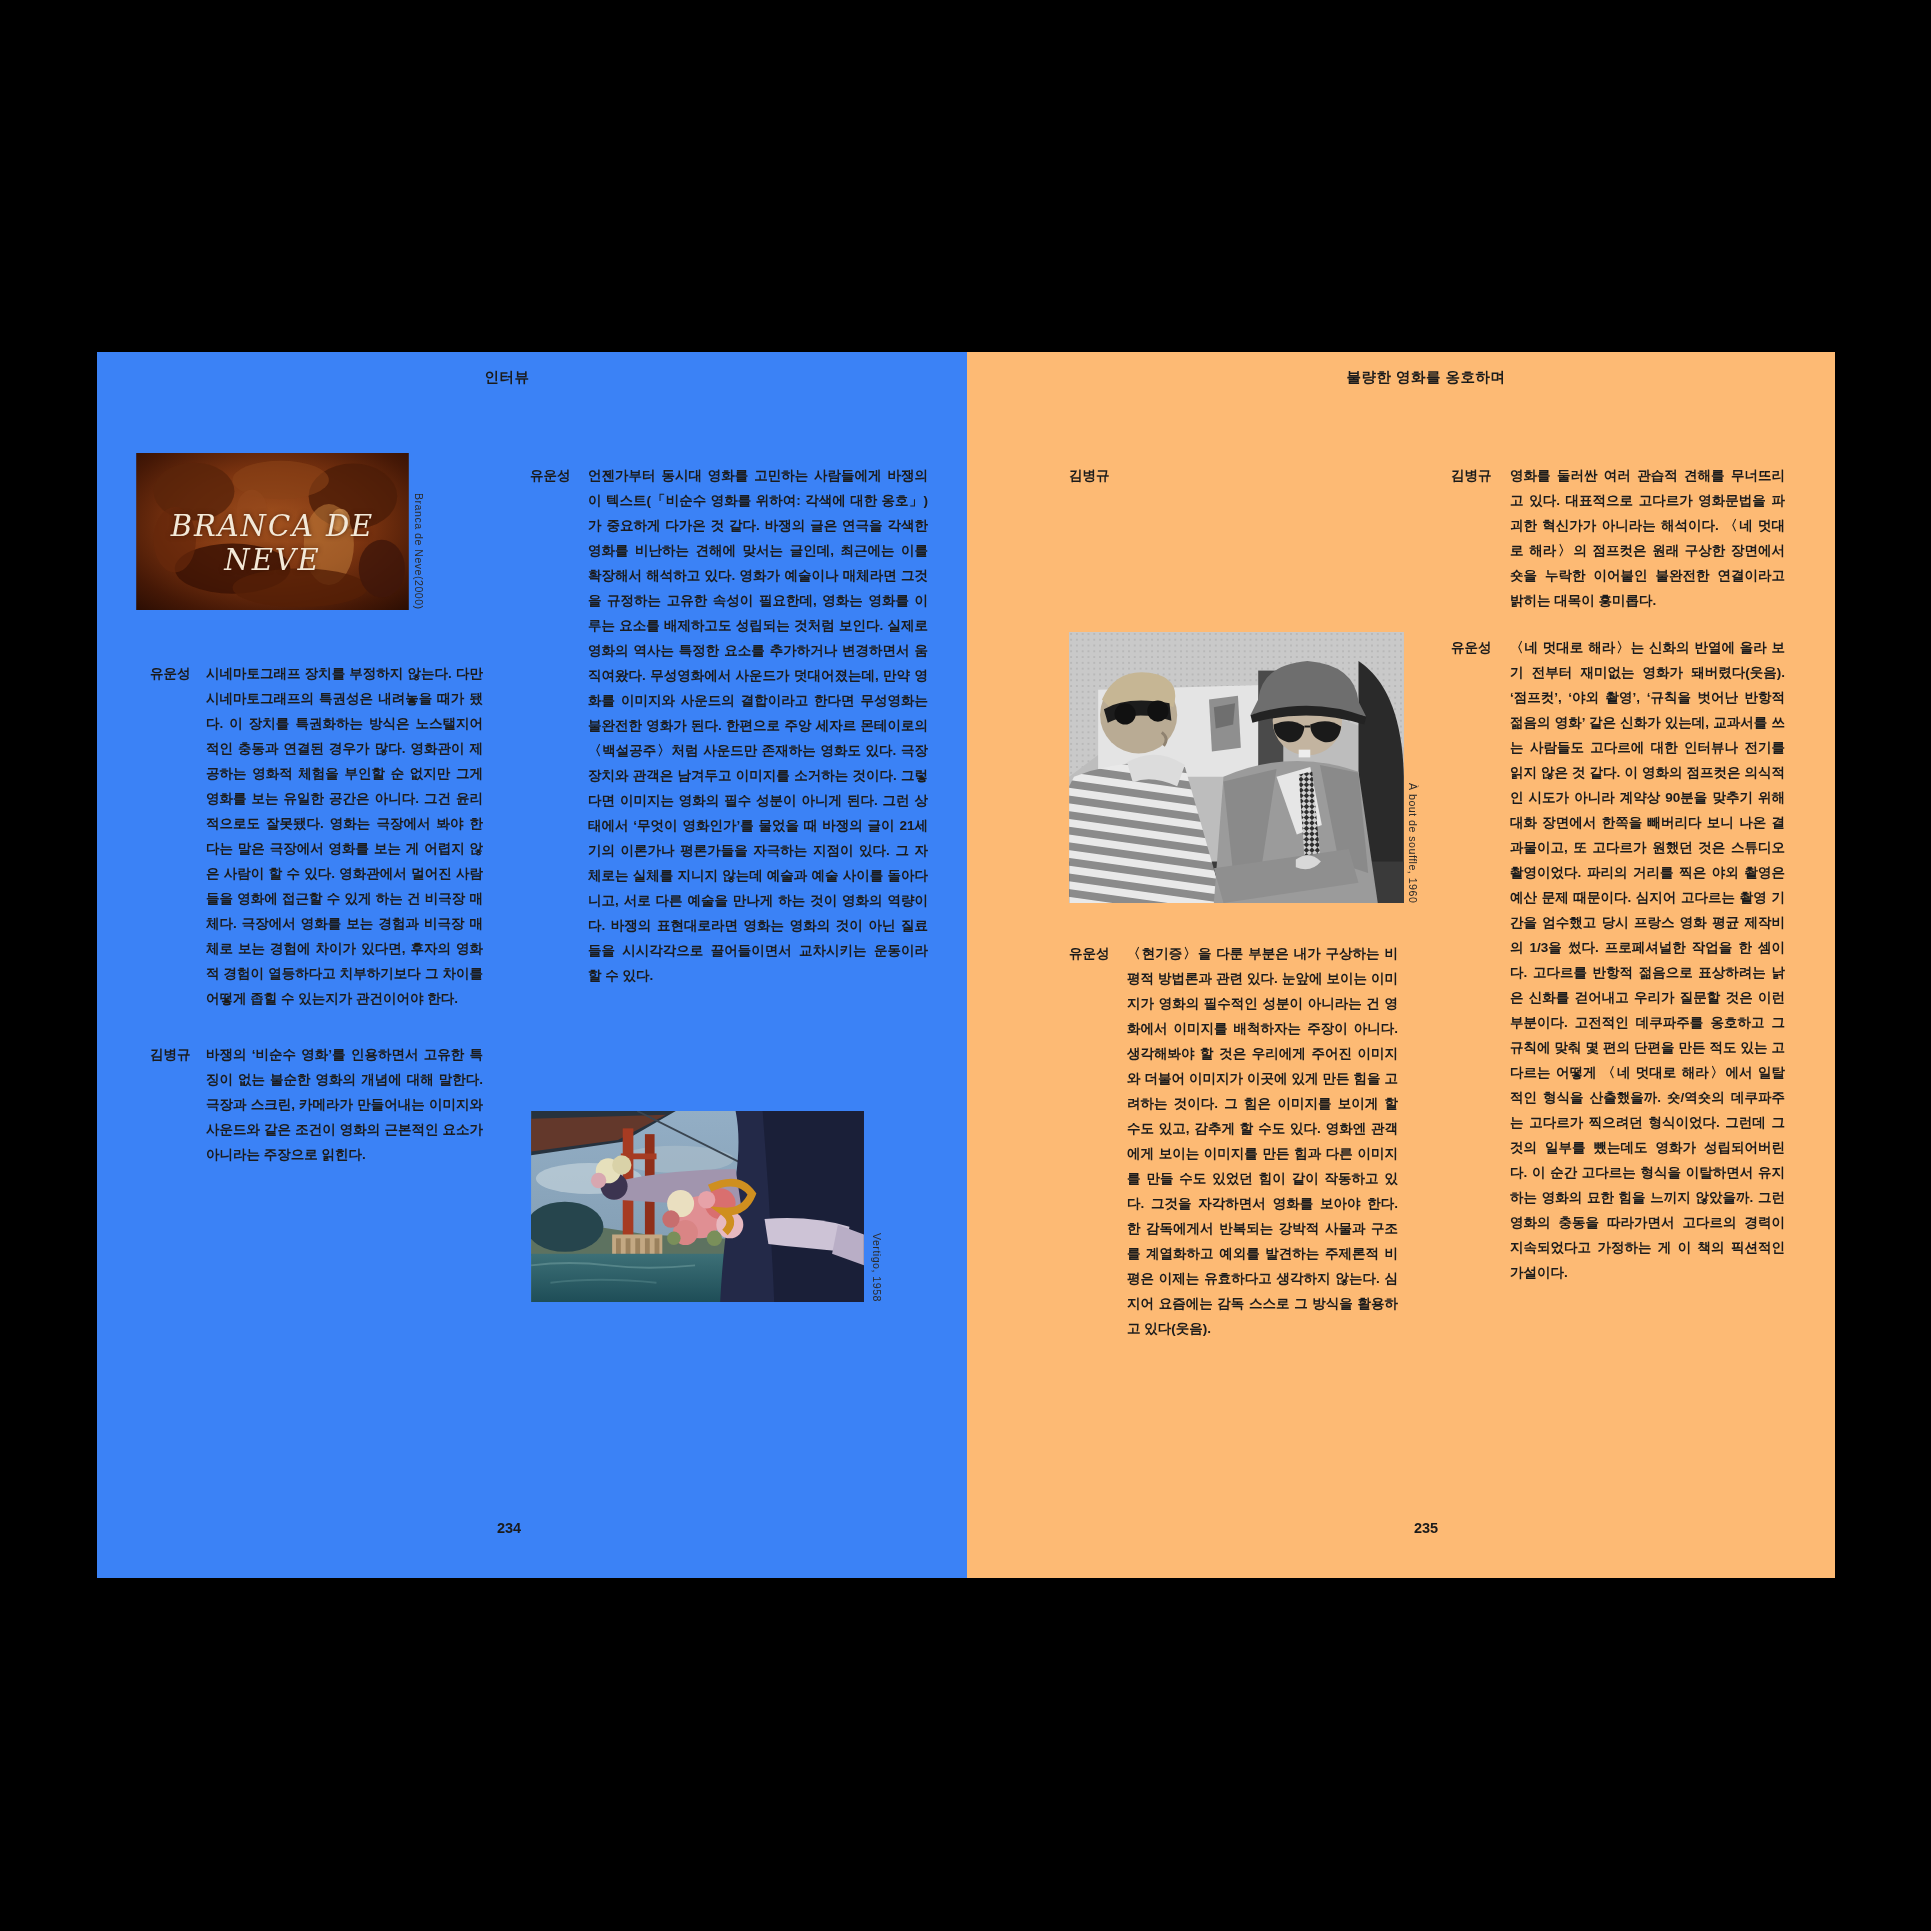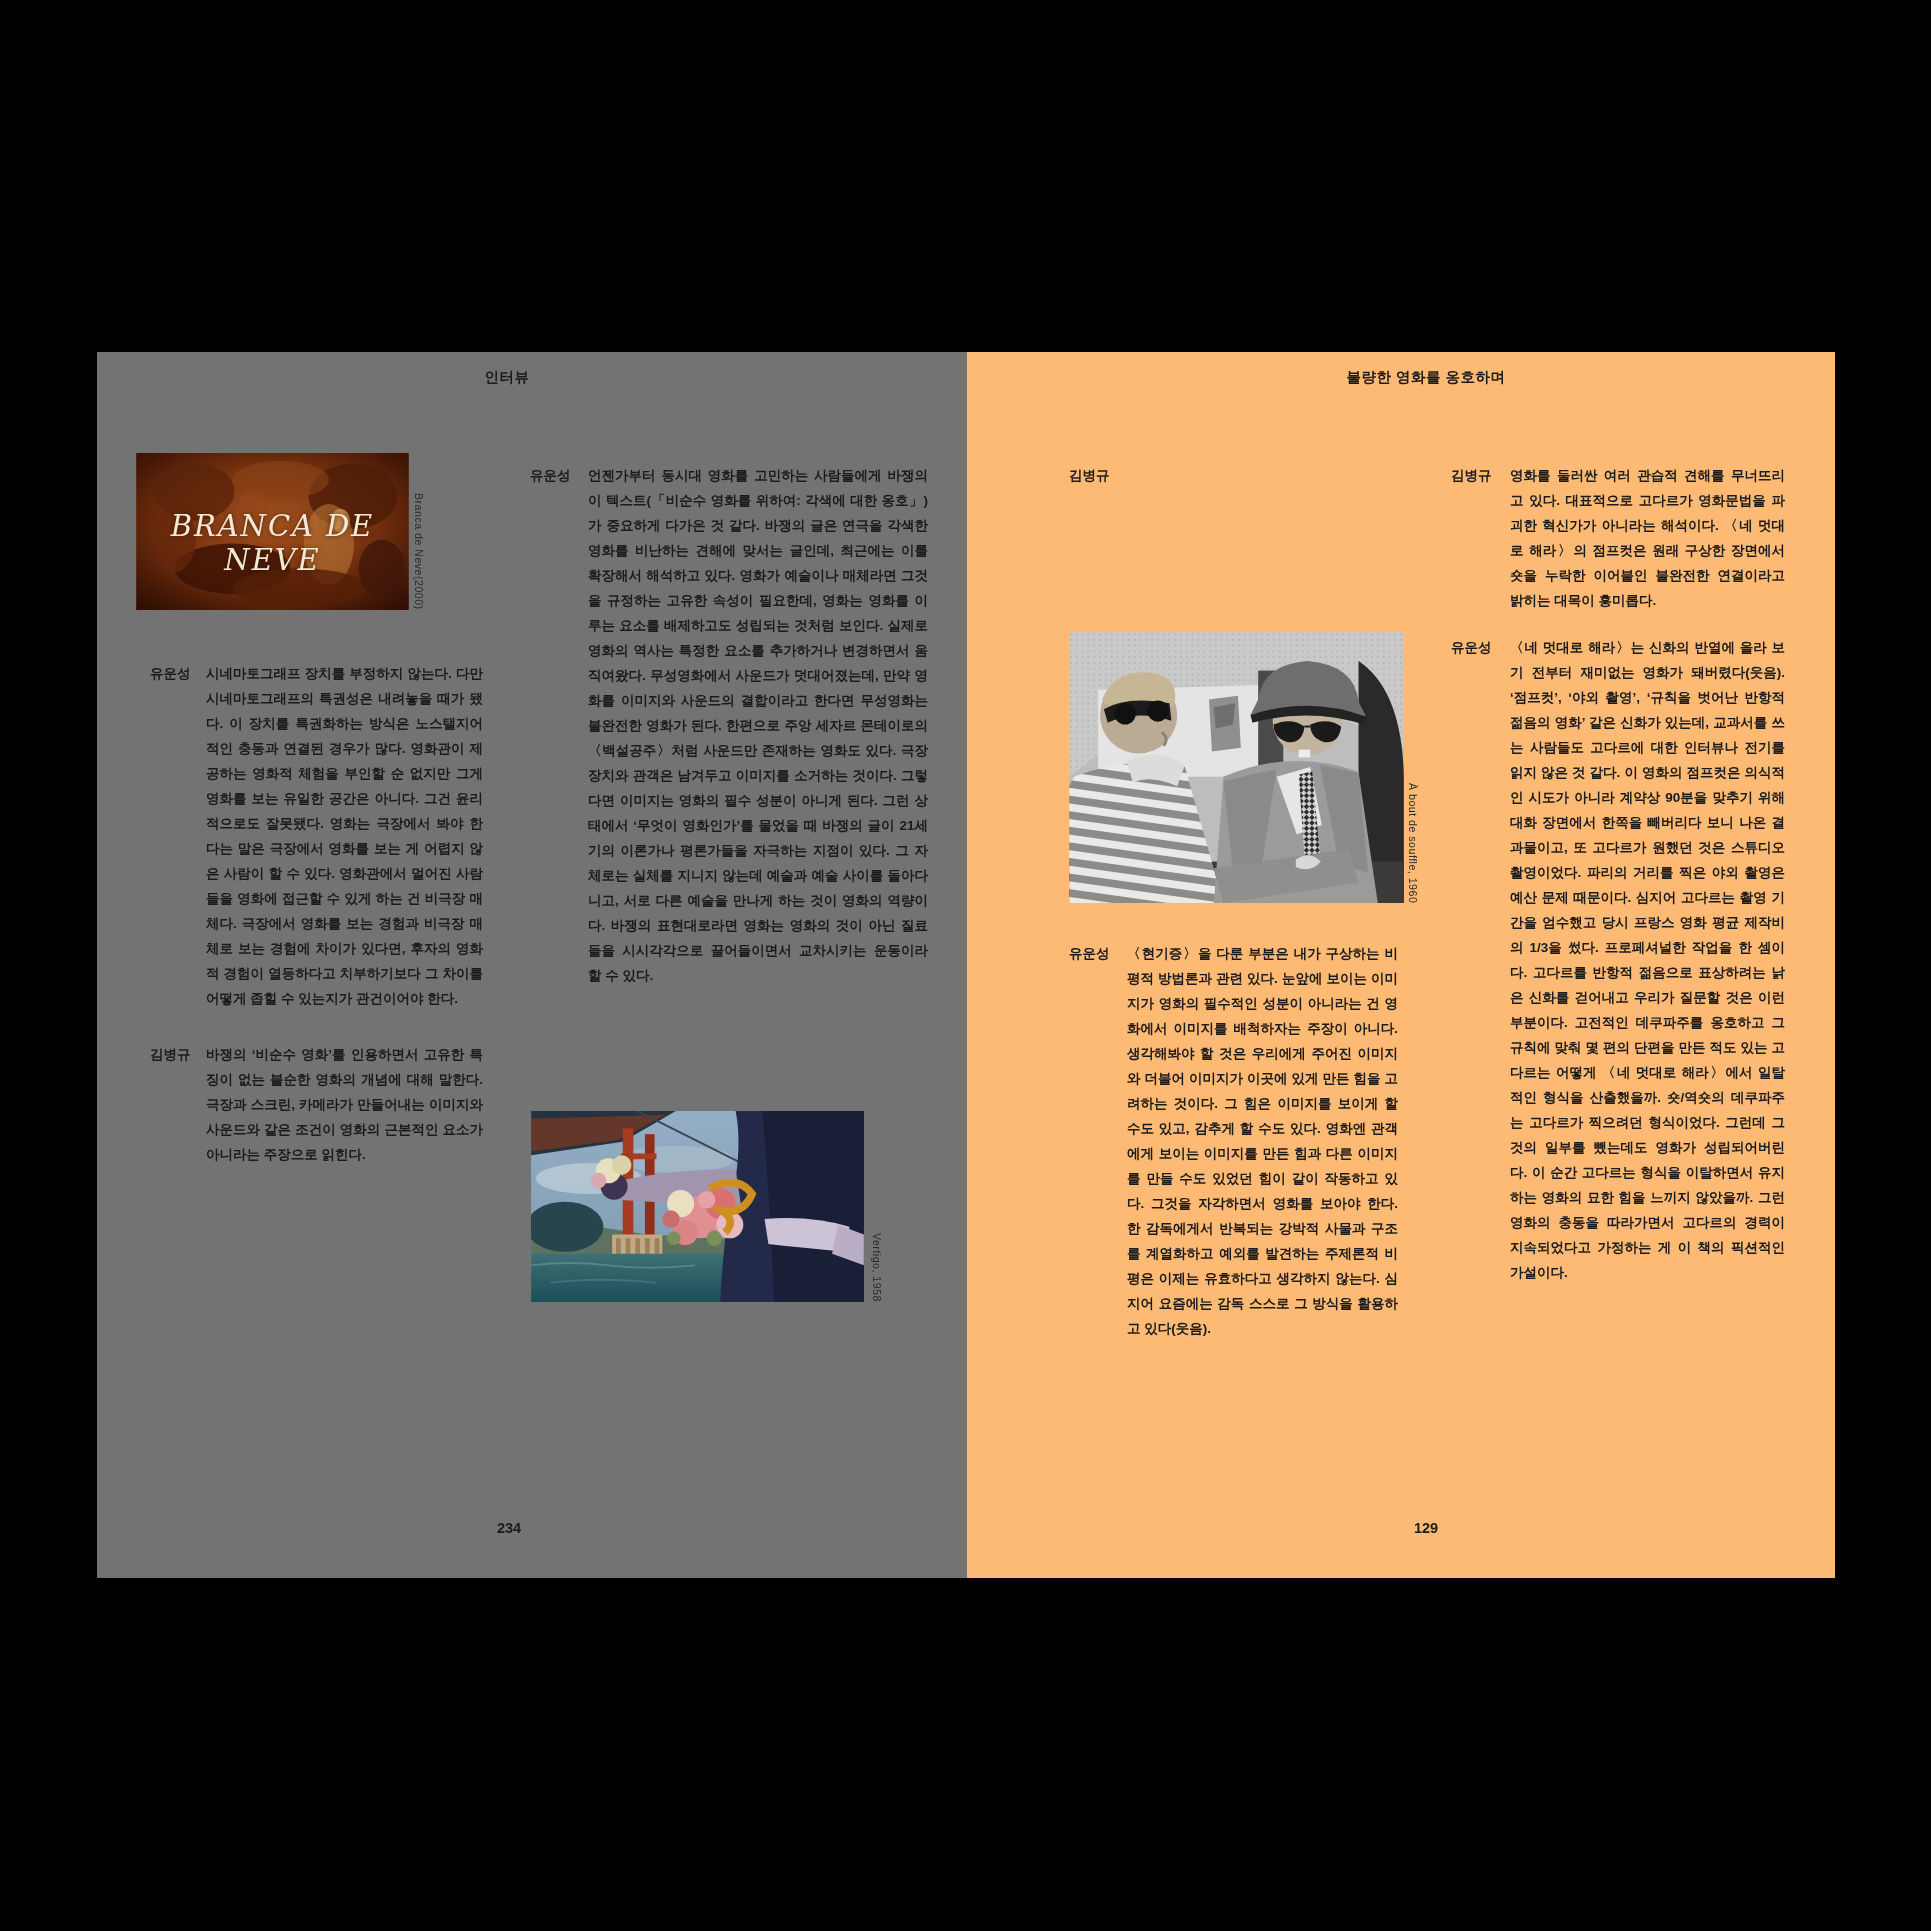--- a/index.html
+++ b/index.html
@@ -1,19 +1,19 @@
 <!DOCTYPE html>
 <html><head>
 <meta charset="utf-8">
 <style>
   html,body{margin:0;padding:0;background:#000;}
   body{width:1931px;height:1931px;position:relative;font-family:"Liberation Sans",sans-serif;}
   .spread{position:absolute;left:97px;top:352px;width:1738px;height:1226px;}
   .page{position:absolute;top:0;height:1226px;}
-  .page-left{left:0;width:870px;background:#737373;}
+  .page-left{left:0;width:870px;background:#3b82f6;}
   .page-right{left:870px;width:868px;background:#fdba74;}
   .runhead{position:absolute;top:16.4px;transform:translateX(-50%);font-size:14.5px;font-weight:bold;color:#1b1b1b;letter-spacing:0.5px;white-space:nowrap;}
   .folio{position:absolute;top:1168px;transform:translateX(-50%);font-size:14.5px;font-weight:bold;color:#1b1b1b;}
   .para{position:absolute;display:flex;color:#1b1b1b;font-size:13.5px;line-height:25px;}
   .label{font-weight:bold;flex-shrink:0;}
   .speech{text-align:justify;font-weight:bold;}
   .figure{position:absolute;overflow:hidden;}
   .figure svg{display:block;}
   .vcaption{position:absolute;writing-mode:vertical-rl;text-align:end;font-size:10.6px;color:#2a2a2a;letter-spacing:0.5px;white-space:nowrap;}
   .branca-title{position:absolute;left:0;top:56px;width:100%;text-align:center;
@@ -194,17 +194,17 @@
 
     <div class="para" style="left:484px;top:111px;width:334px;">
       <div class="label" style="width:59px;">김병규</div>
       <div class="speech" style="width:275px;">영화를 둘러싼 여러 관습적 견해를 무너뜨리고 있다. 대표적으로 고다르가 영화문법을 파괴한 혁신가가 아니라는 해석이다. 〈네 멋대로 해라〉의 점프컷은 원래 구상한 장면에서 숏을 누락한 이어붙인 불완전한 연결이라고 밝히는 대목이 흥미롭다.</div>
     </div>
     <div class="para" style="left:484px;top:283px;width:334px;">
       <div class="label" style="width:59px;">유운성</div>
       <div class="speech" style="width:275px;">〈네 멋대로 해라〉는 신화의 반열에 올라 보기 전부터 재미없는 영화가 돼버렸다(웃음). ‘점프컷’, ‘야외 촬영’, ‘규칙을 벗어난 반항적 젊음의 영화’ 같은 신화가 있는데, 교과서를 쓰는 사람들도 고다르에 대한 인터뷰나 전기를 읽지 않은 것 같다. 이 영화의 점프컷은 의식적인 시도가 아니라 계약상 90분을 맞추기 위해 대화 장면에서 한쪽을 빼버리다 보니 나온 결과물이고, 또 고다르가 원했던 것은 스튜디오 촬영이었다. 파리의 거리를 찍은 야외 촬영은 예산 문제 때문이다. 심지어 고다르는 촬영 기간을 엄수했고 당시 프랑스 영화 평균 제작비의 1/3을 썼다. 프로페셔널한 작업을 한 셈이다. 고다르를 반항적 젊음으로 표상하려는 낡은 신화를 걷어내고 우리가 질문할 것은 이런 부분이다. 고전적인 데쿠파주를 옹호하고 그 규칙에 맞춰 몇 편의 단편을 만든 적도 있는 고다르는 어떻게 〈네 멋대로 해라〉에서 일탈적인 형식을 산출했을까. 숏/역숏의 데쿠파주는 고다르가 찍으려던 형식이었다. 그런데 그것의 일부를 뺐는데도 영화가 성립되어버린다. 이 순간 고다르는 형식을 이탈하면서 유지하는 영화의 묘한 힘을 느끼지 않았을까. 그런 영화의 충동을 따라가면서 고다르의 경력이 지속되었다고 가정하는 게 이 책의 픽션적인 가설이다.</div>
     </div>
 
-    <div class="folio" style="left:459px;">129</div>
+    <div class="folio" style="left:459px;">235</div>
   </div>
 
 </div>
 
 
 </body></html>

